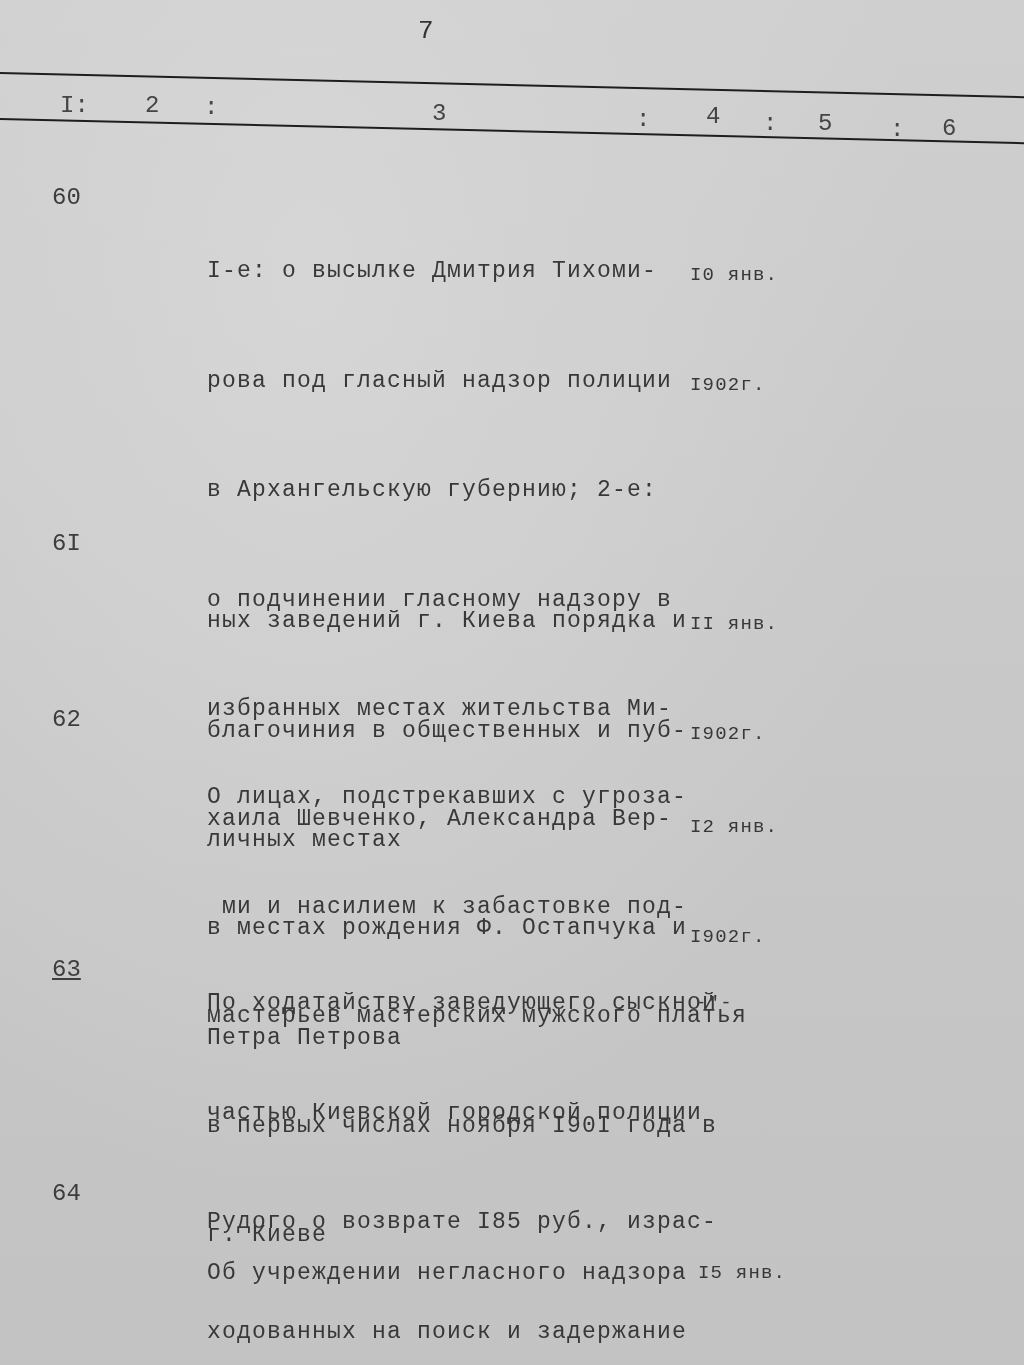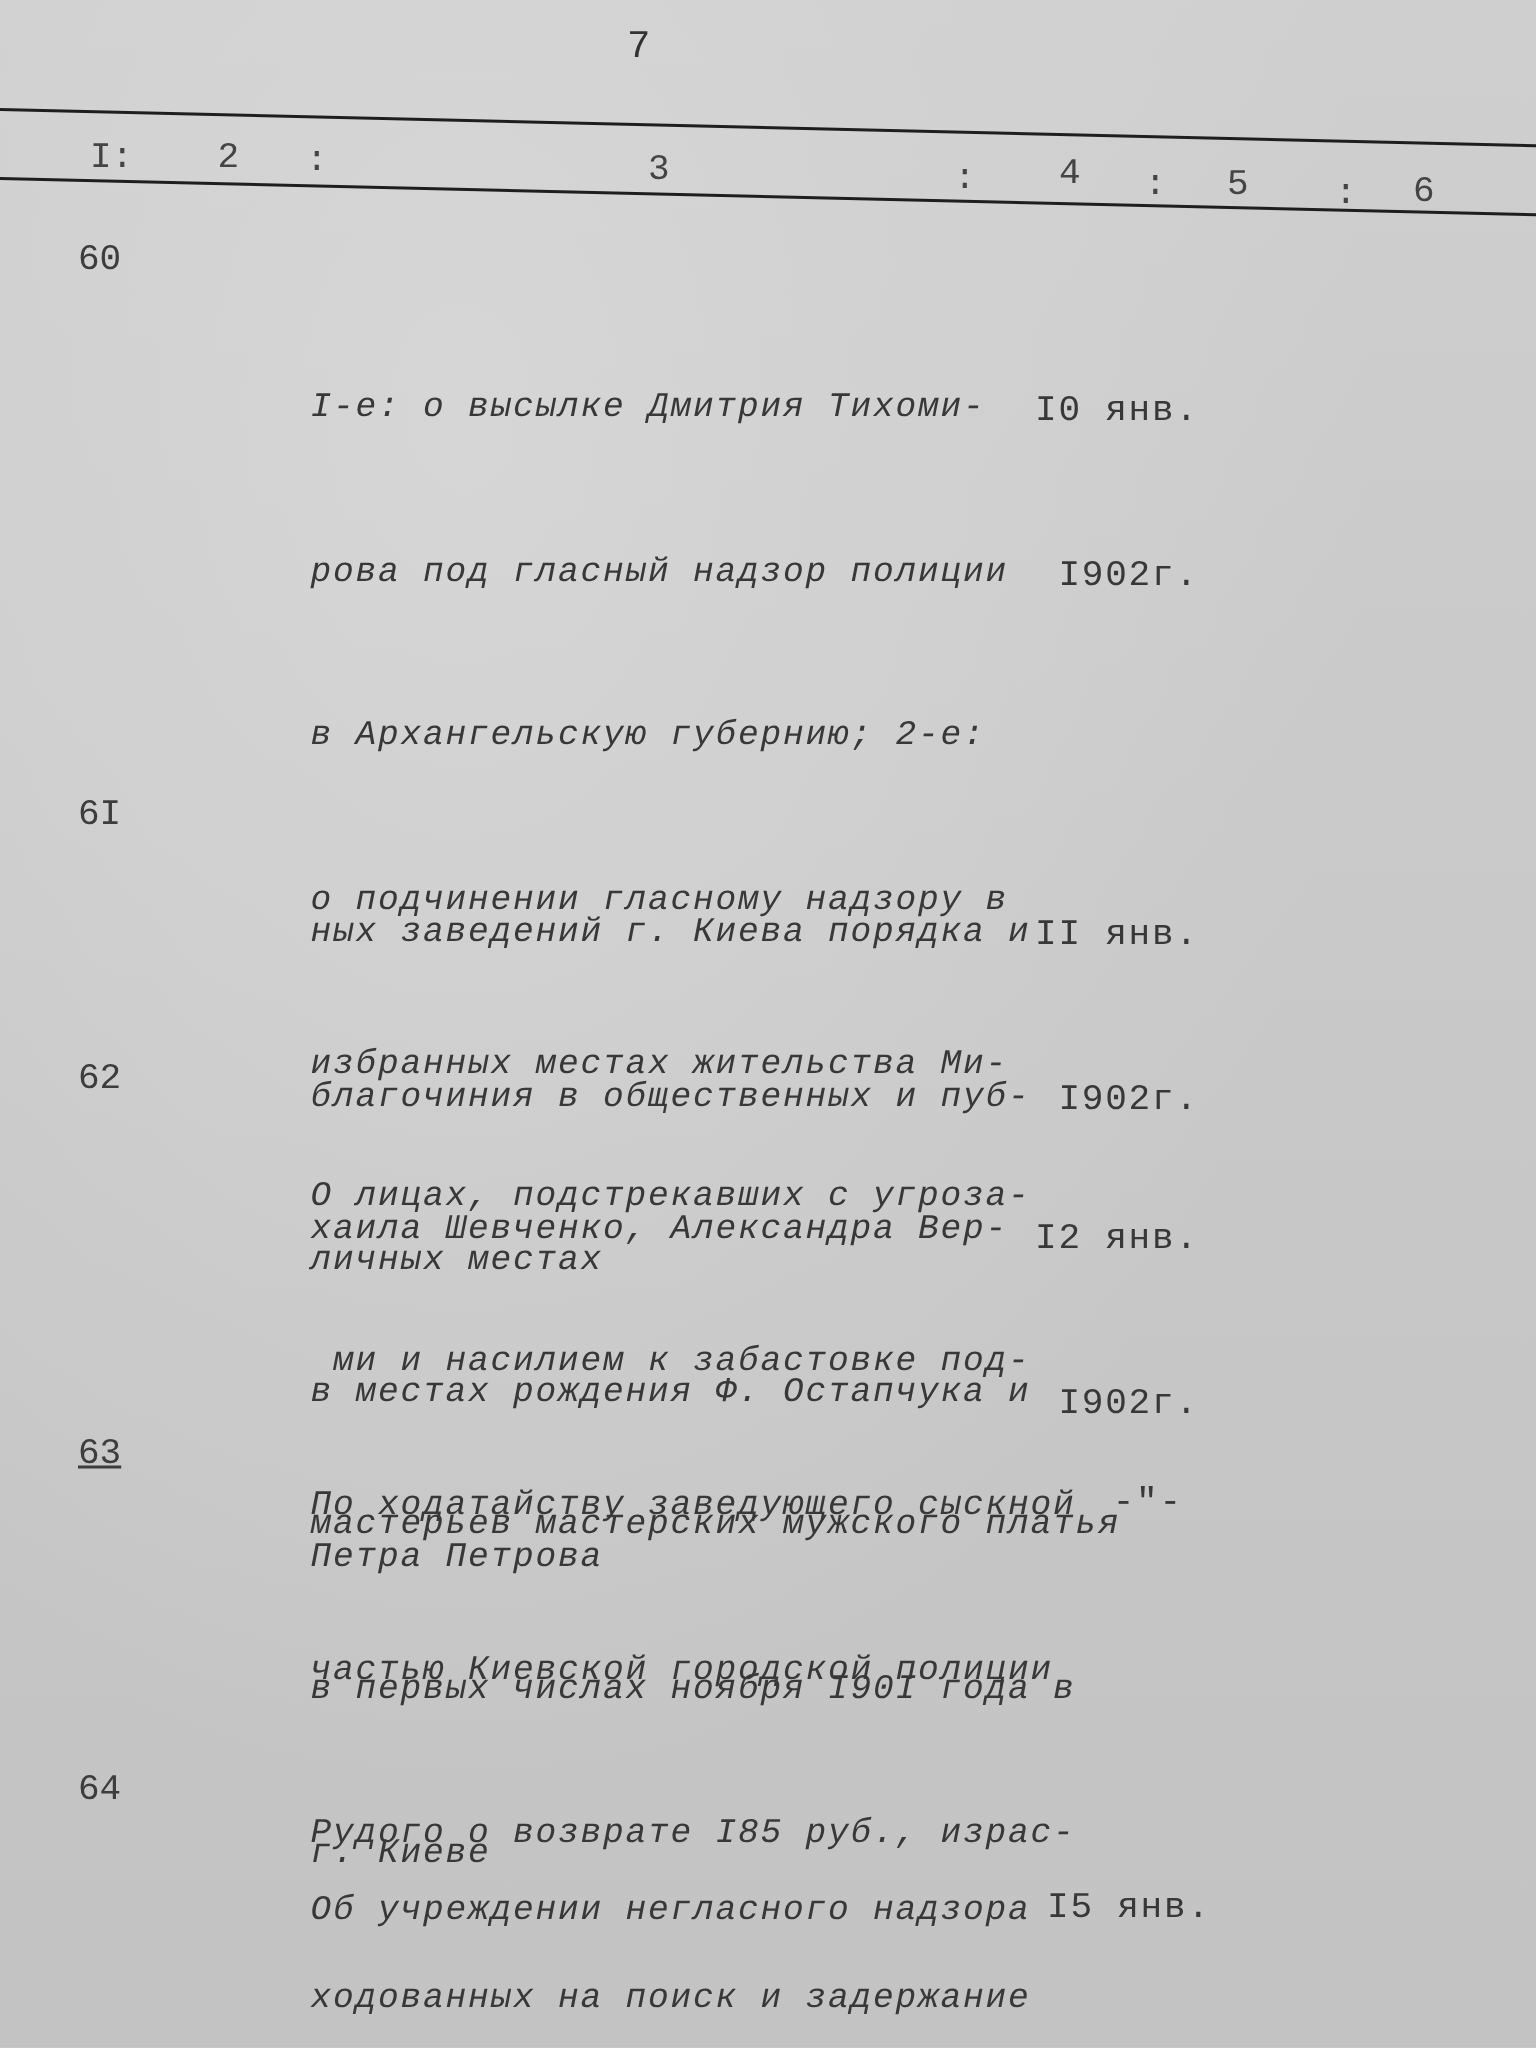--- a/index.html
+++ b/index.html
@@ -51,31 +51,29 @@
       color: #3d3d3d;
     }
     .entry-text {
       position: absolute;
       left: 207px;
       font-size: 23px;
       line-height: 36.5px;
       letter-spacing: 1.2px;
       color: #383838;
       white-space: pre;
-      font-style: italic;
     }
     .entry-date {
       position: absolute;
       left: 690px;
-      font-size: 24px;
+      font-size: 19px;
       line-height: 36.5px;
       letter-spacing: 1.2px;
       color: #383838;
       white-space: pre;
-      text-align: right;
     }
     .line { display: block; }
   </style>
 </head>
 <body>
 
 <div class="page">
 
   <div class="page-number">7</div>
 
@@ -87,21 +85,21 @@
   <div class="col-header" style="left:204px; top:94px;">:</div>
   <div class="col-header" style="left:432px; top:100px;">3</div>
   <div class="col-header" style="left:636px; top:106px;">:</div>
   <div class="col-header" style="left:706px; top:103px;">4</div>
   <div class="col-header" style="left:763px; top:110px;">:</div>
   <div class="col-header" style="left:818px; top:110px;">5</div>
   <div class="col-header" style="left:890px; top:116px;">:</div>
   <div class="col-header" style="left:942px; top:115px;">6</div>
 
   <div class="entry">
-    <div class="entry-num" style="top:160px;">60</div>
+    <div class="entry-num" style="top:184px;">60</div>
     <div class="entry-text" style="top:180px;">
       <span class="line">I-е: о высылке Дмитрия Тихоми-</span>
       <span class="line">рова под гласный надзор полиции</span>
       <span class="line">в Архангельскую губернию; 2-е:</span>
       <span class="line">о подчинении гласному надзору в</span>
       <span class="line">избранных местах жительства Ми-</span>
       <span class="line">хаила Шевченко, Александра Вер-</span>
       <span class="line">в местах рождения Ф. Остапчука и</span>
       <span class="line">Петра Петрова</span>
     </div>

